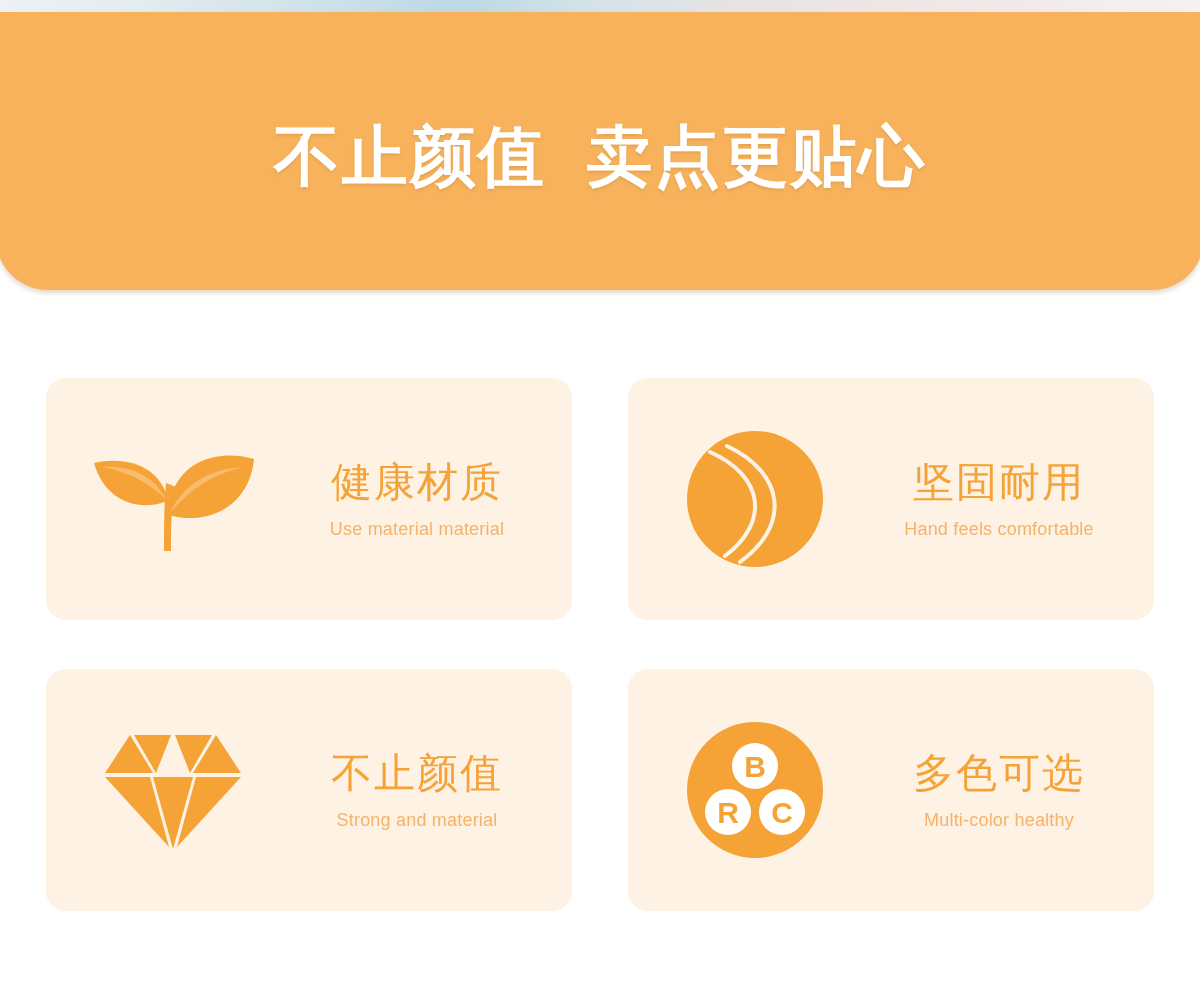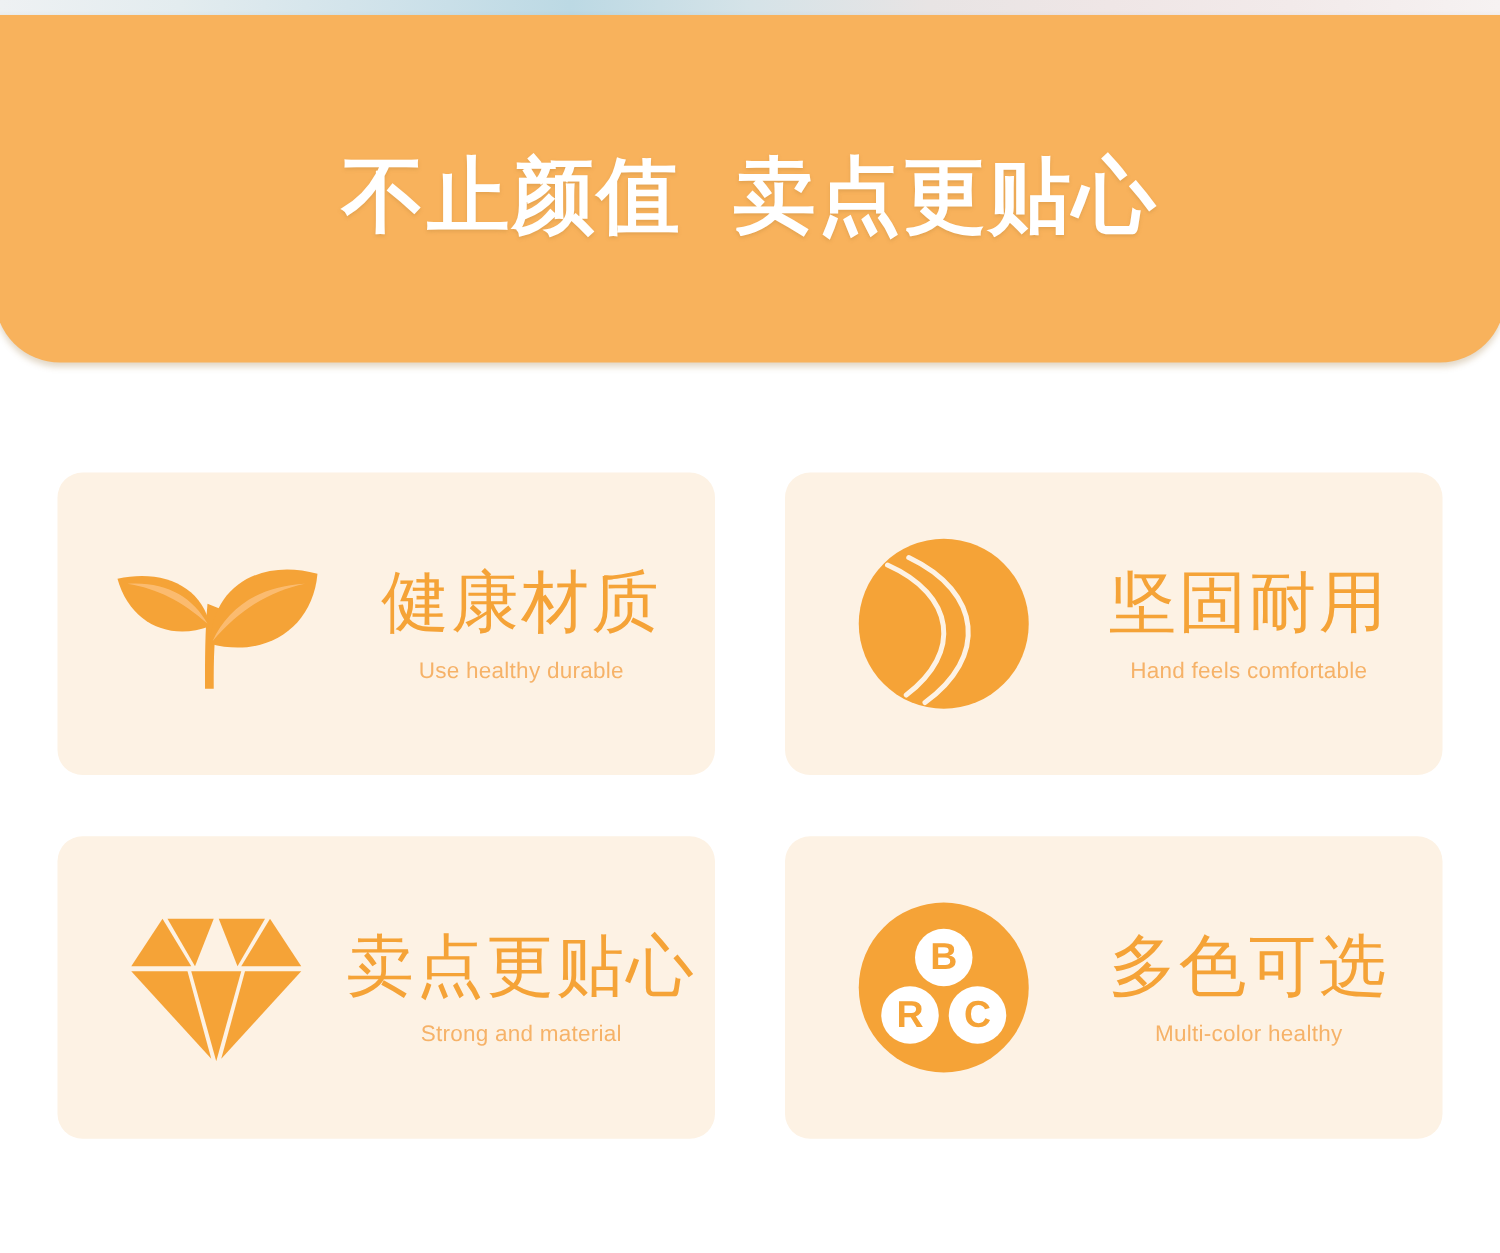--- a/index.html
+++ b/index.html
@@ -84,21 +84,21 @@
   .card-text {
     flex: 1 1 auto;
     display: flex;
     flex-direction: column;
     align-items: center;
     justify-content: center;
     padding-right: 14px;
   }
 
   .card-title {
-    font-size: 54px;
+    font-size: 41px;
     color: #f5a337;
     letter-spacing: 2px;
     line-height: 1.18;
     white-space: nowrap;
   }
 
   .card-sub {
     margin-top: 12px;
     font-size: 18px;
     color: #f6b268;
@@ -127,21 +127,21 @@
 
         <path d="M6 20 C42 12, 74 26, 80 58 C48 70, 16 56, 6 20 Z" fill="#f5a337"></path>
         <path d="M14 24 C44 22, 66 34, 78 56 C58 38, 38 28, 14 24 Z" fill="#fbc079" opacity="0.85"></path>
 
         <path d="M166 16 C122 4, 82 24, 80 72 C124 84, 162 60, 166 16 Z" fill="#f5a337"></path>
         <path d="M156 24 C118 26, 94 44, 82 70 C104 44, 128 30, 156 24 Z" fill="#fbc079" opacity="0.85"></path>
       </svg>
     </div>
     <div class="card-text">
       <div class="card-title">健康材质</div>
-      <div class="card-sub">Use healthy durable</div>
+      <div class="card-sub">Use material material</div>
     </div>
   </div>
 
   <div class="card">
     <div class="card-icon">
       <svg width="138" height="138" viewBox="0 0 138 138" aria-hidden="true">
         <circle cx="69" cy="69" r="68" fill="#f5a337"></circle>
         <path d="M24 22 C78 46, 84 92, 39 126" fill="none" stroke="#fdf2e4" stroke-width="4" stroke-linecap="round"></path>
         <path d="M41 16 C100 44, 104 96, 54 132" fill="none" stroke="#fdf2e4" stroke-width="4" stroke-linecap="round"></path>
       </svg>
@@ -167,21 +167,21 @@
 
           <polygon points="2,48 47,48 66,118"></polygon>
 
           <polygon points="50,48 90,48 70,120"></polygon>
 
           <polygon points="93,48 138,48 74,118"></polygon>
         </g>
       </svg>
     </div>
     <div class="card-text">
-      <div class="card-title">卖点更贴心</div>
+      <div class="card-title">不止颜值</div>
       <div class="card-sub">Strong and material</div>
     </div>
   </div>
 
   <div class="card">
     <div class="card-icon">
       <svg width="138" height="138" viewBox="0 0 138 138" aria-hidden="true">
         <circle cx="69" cy="69" r="68" fill="#f5a337"></circle>
         <g>
           <circle cx="69" cy="45" r="23" fill="#ffffff"></circle>

